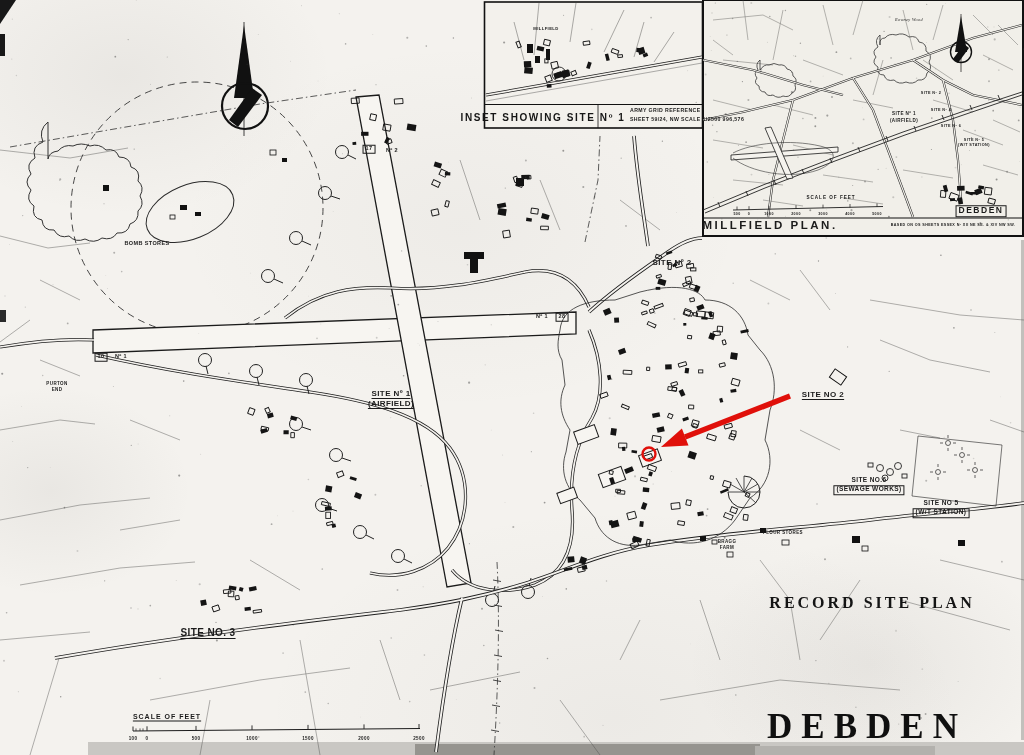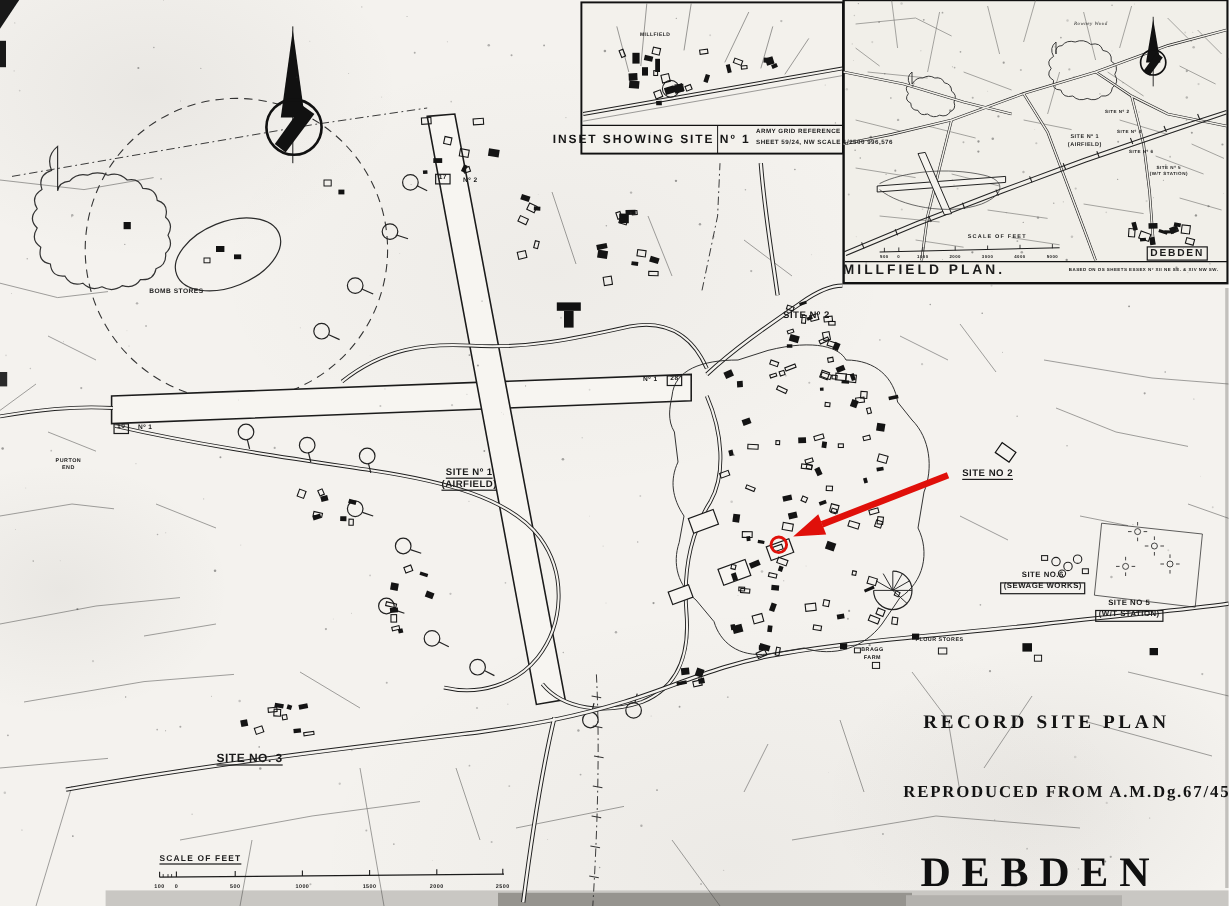--- a/index.html
+++ b/index.html
@@ -897,21 +897,20 @@
       <span class="mlabel" style="left: 823px; top: 215px; font-size: 3.6px;">3000</span>
       <span class="mlabel" style="left: 850px; top: 215px; font-size: 3.6px;">4000</span>
       <span class="mlabel" style="left: 877px; top: 215px; font-size: 3.6px;">5000</span>
       <span class="mlabel bx" style="left: 981px; top: 211px; font-size: 8.5px; letter-spacing: 1.5px;">DEBDEN</span>
       <span class="mlabel" style="left: 770px; top: 226px; font-size: 11.5px; letter-spacing: 2.5px;">MILLFIELD PLAN.</span>
       <span class="mlabel" style="left: 953px; top: 226px; font-size: 3.7px;">BASED ON OS SHEETS ESSEX Nº XII NE SE. &amp; XIV NW SW.</span>
       <span class="mlabel" style="left: 546px; top: 29px; font-size: 4.2px;">MILLFIELD</span>
     </div>
 
   <div class="t-record">RECORD SITE PLAN</div>
-  <div class="t-repro">REPRODUCED FROM A.M.Dg.67/45</div>
   <div class="t-debden">DEBDEN</div>
   <div class="t-inset-title">INSET SHOWING SITE Nº 1</div>
   <div class="t-grid1">ARMY GRID REFERENCE</div>
   <div class="t-grid2">SHEET 59/24, NW SCALE 1/2500 996,576</div>
 
   <svg id="anno-svg" width="1024" height="755" viewBox="0 0 1024 755">
     <line x1="790" y1="396" x2="685" y2="437" stroke="#e0100a" stroke-width="5.5"></line>
     <polygon points="661,447 681.9,428.6 688.5,445.4" fill="#e0100a"></polygon>
     <circle cx="649" cy="454" r="6.5" fill="none" stroke="#e0100a" stroke-width="2.4" style="pointer-events:auto"></circle>
   </svg>

